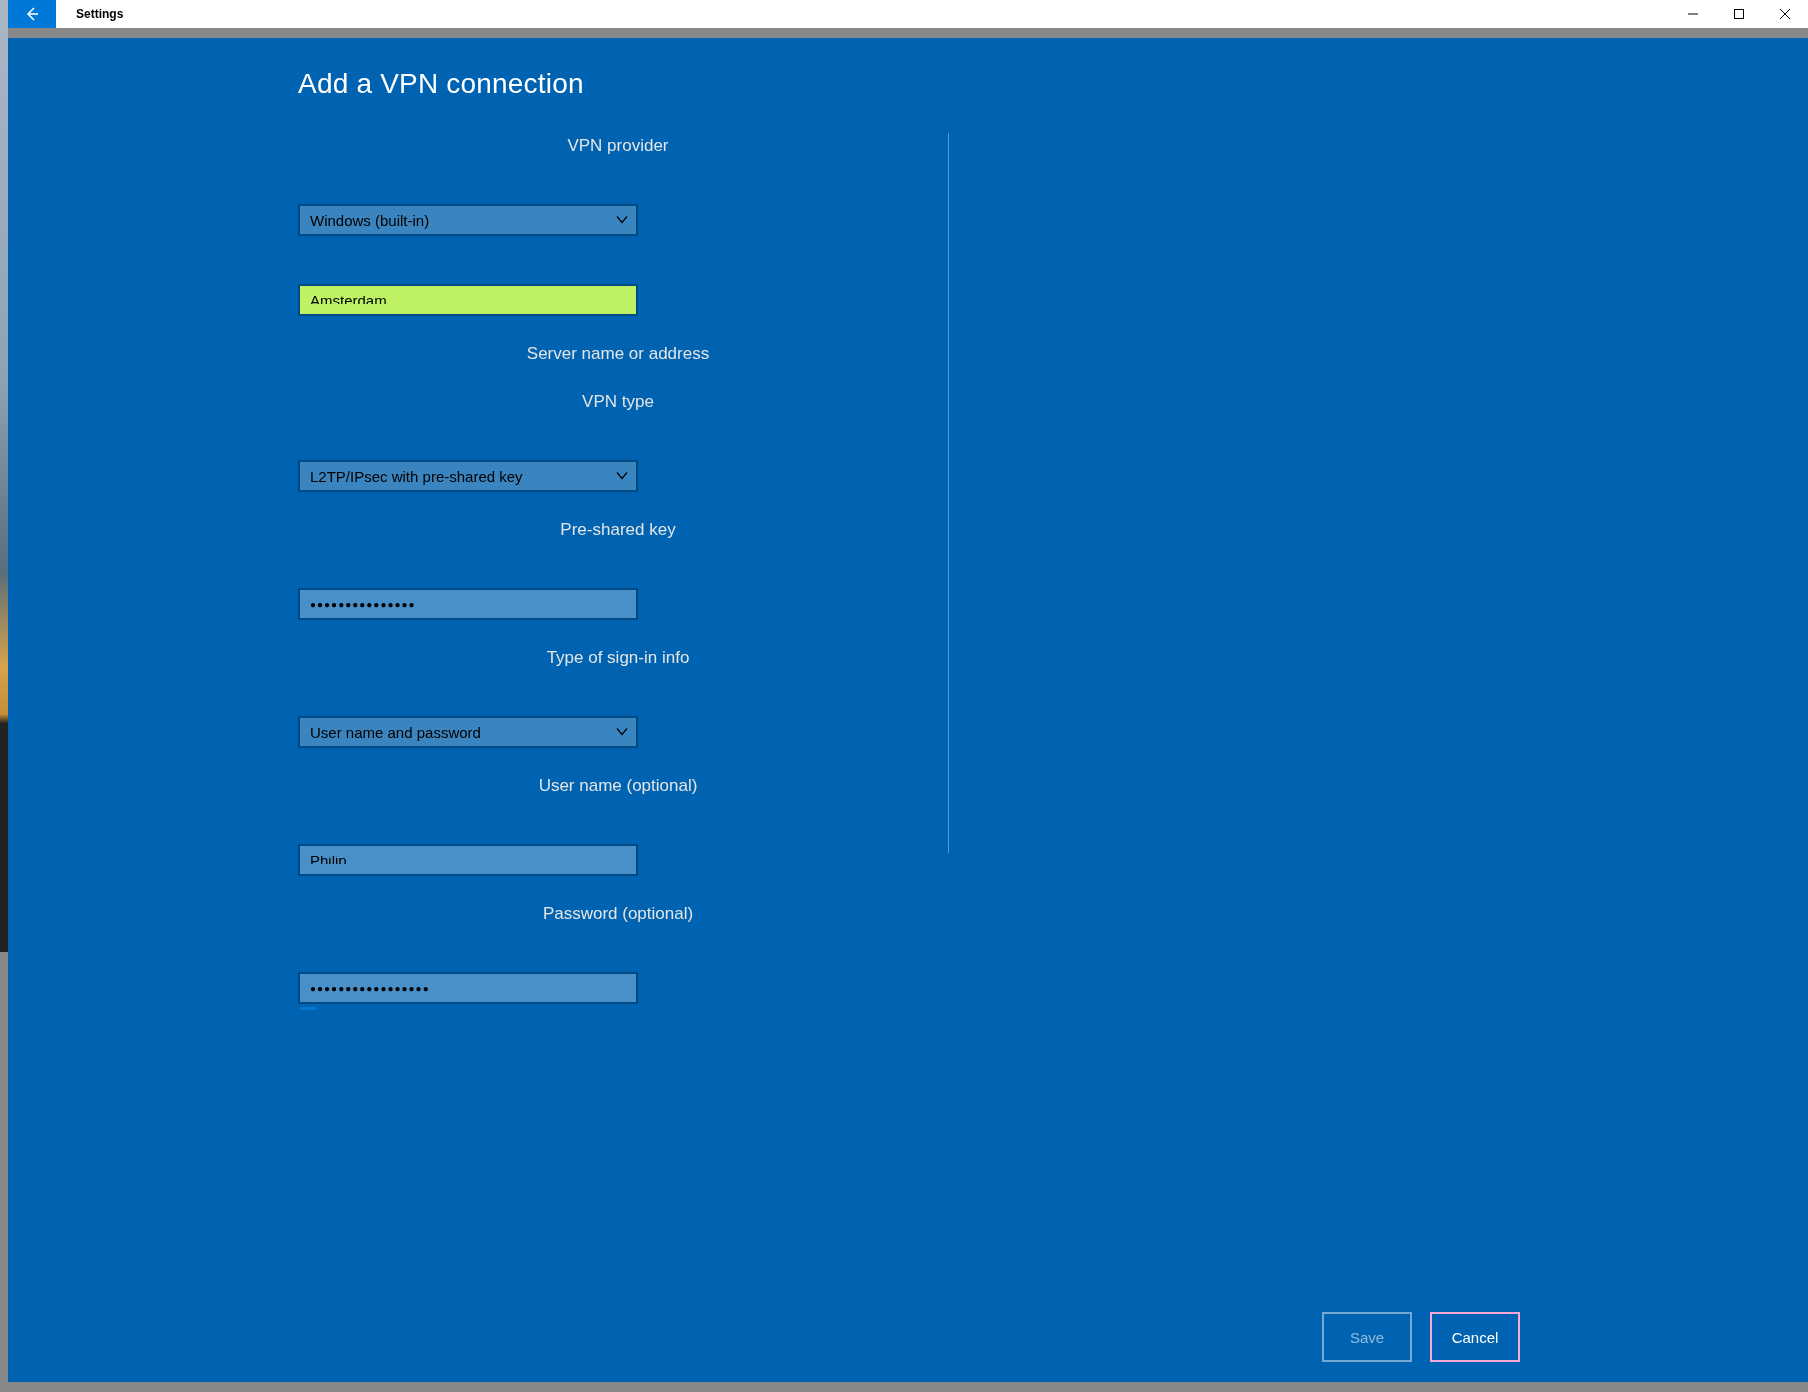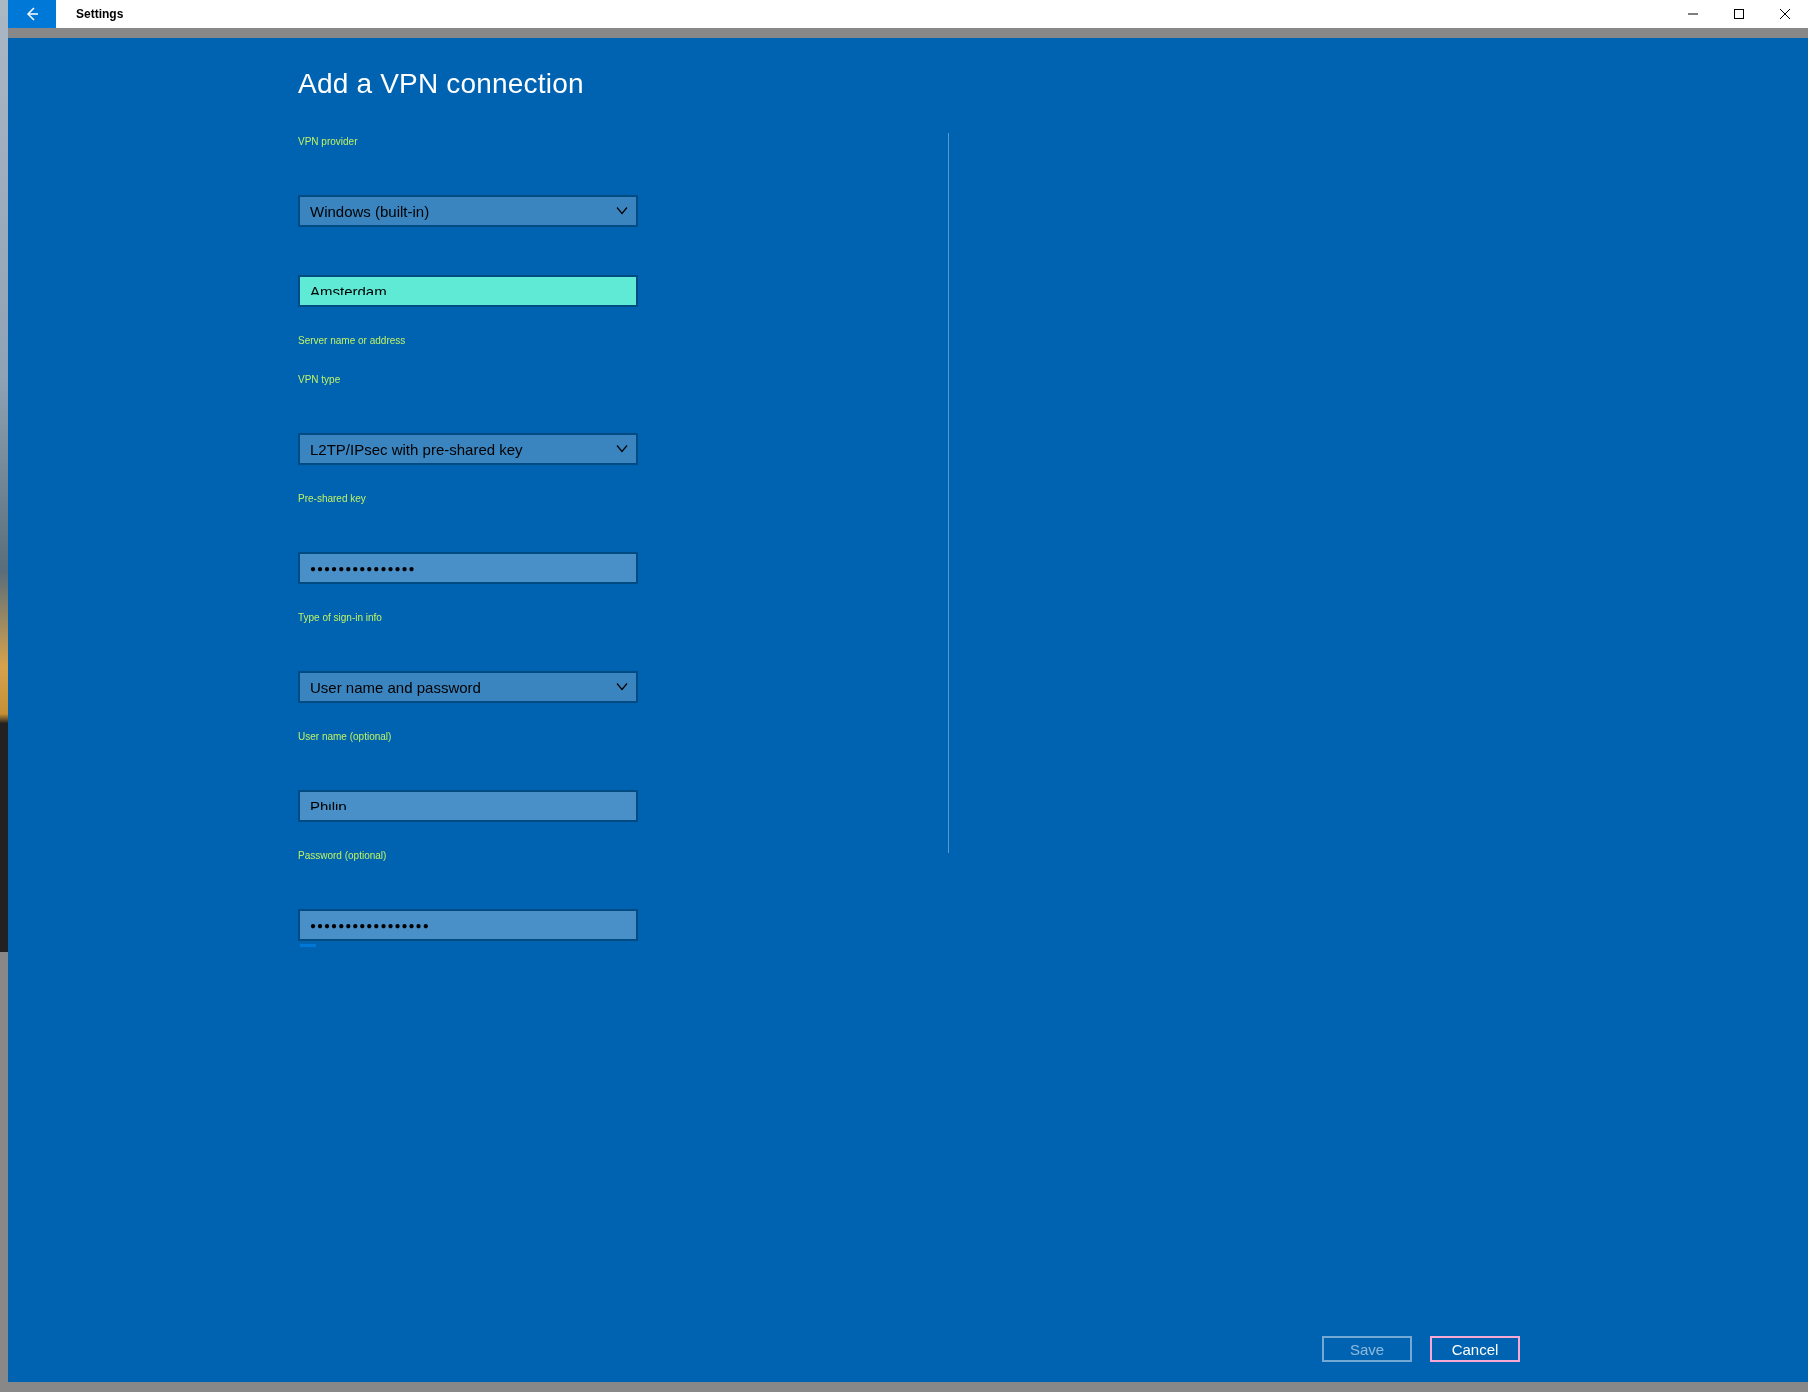--- a/index.html
+++ b/index.html
@@ -42,53 +42,53 @@
 
   .form-area {
     position: absolute; left: 290px; top: 30px; width: 640px;
   }
 
   .page-title {
     font-size: 28px; font-weight: 300; color: #fff; margin-bottom: 36px; letter-spacing: 0.2px;
   }
 
   .field { margin-bottom: 28px; }
-  .field-label { color: #bef264; font-size: 10px; margin-bottom: 8px; font-weight: 400; }
+  .field-label { color: #e5e5e5; font-size: 17px; margin-bottom: 8px; font-weight: 400; text-align: center; }
   .error-text { color: #ffff00; font-size: 15px; margin-bottom: 8px; }
 
   .dropdown, .textbox {
     width: 340px; height: 32px; border: 1px solid #003a66;
     font-size: 15px; padding: 10px 10px;
     display: flex; align-items: center; position: relative; margin-top: 48px;
   }
   .dropdown { background: #3a85c0; color: #000; cursor: pointer; border: 2px solid #004b82; }
   .dropdown .chev { position: absolute; right: 8px; top: 50%; transform: translateY(-50%); }
   .dropdown .chev svg { width: 12px; height: 12px; }
-  .textbox-light { background: #5eead4; color: #000; border: 2px solid #004b82; }
+  .textbox-light { background: #bef264; color: #000; border: 2px solid #004b82; }
   .textbox-blue  { background: #4a90c8; color: #000; border: 2px solid #004b82; }
   .textbox input {
     width: 100%; height: 100%; background: transparent; border: none; outline: none;
     font-size: 15px; font-family: inherit; color: #000;
   }
 
   .cursor-mark {
     color: #0066cc; font-weight: 600; margin-top: -6px; margin-left: 2px;
     height: 4px; border-bottom: 3px solid #0078d7; width: 16px;
   }
 
   .scroll-divider {
     position: absolute; left: 940px; top: 95px; width: 1px; height: 720px;
     background: rgba(255,255,255,0.35);
   }
 
   .footer-buttons {
     position: absolute; right: 288px; bottom: 30px; display: flex; gap: 18px;
   }
   .btn {
-    width: 90px; height: 26px; display: flex; align-items: center; justify-content: center;
+    width: 90px; height: 50px; display: flex; align-items: center; justify-content: center;
     font-size: 15px; cursor: pointer;
   }
   .btn-save {
     border: 2px solid rgba(255,255,255,0.45); color: rgba(255,255,255,0.55);
     background: transparent;
   }
   .btn-cancel {
     border: 2px solid #f9a8d4; color: #ffffff; background: transparent;
   }
 </style>

